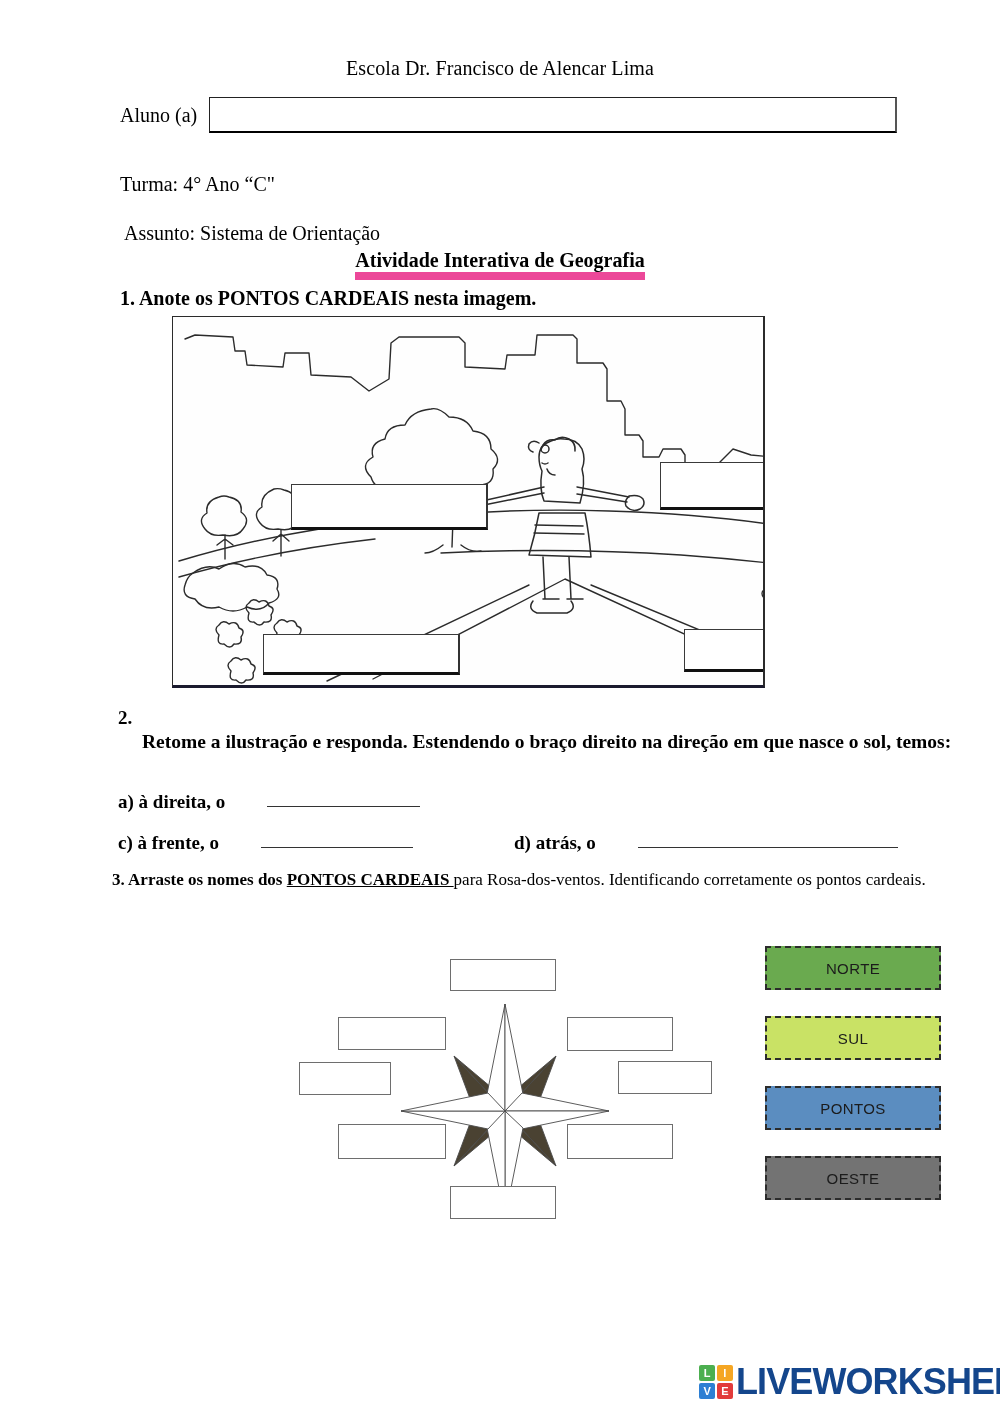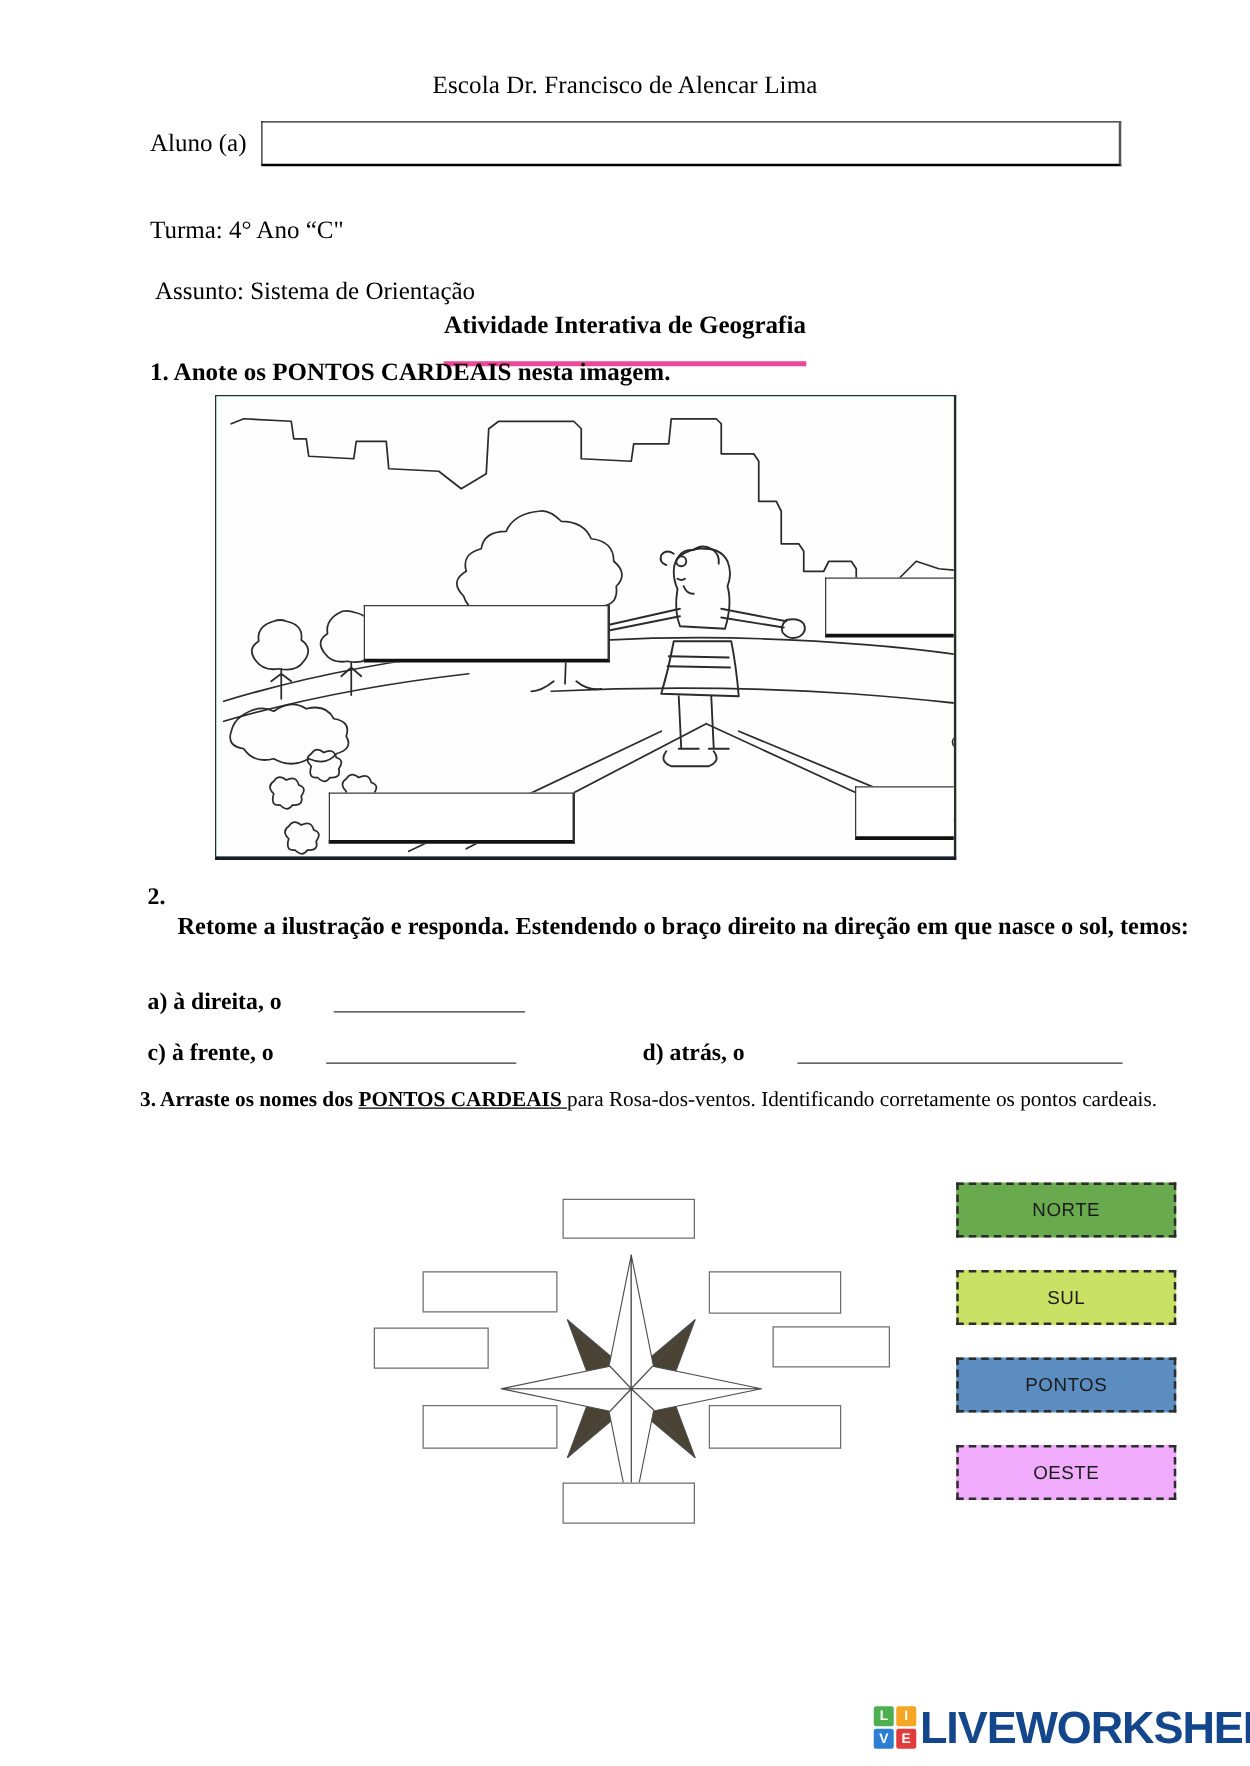--- a/index.html
+++ b/index.html
@@ -64,22 +64,22 @@
 
   .activity-title {
     position: absolute;
     left: 0; top: 249px;
     width: 1000px;
     text-align: center;
     font-size: 20px;
     font-weight: bold;
   }
   .activity-title span {
-    border-bottom: 4px solid #ec4899;
-    padding-bottom: 18px;
+    border-bottom: 8px solid #ec4899;
+    padding-bottom: 1px;
   }
 
   .q1 {
     position: absolute;
     left: 120px; top: 287px;
     font-size: 20px;
     font-weight: bold;
   }
 
   
@@ -130,21 +130,21 @@
     margin-left: 24px;
   }
   .q2-opts {
     position: absolute;
     left: 118px; top: 791px;
     width: 830px;
     font-size: 19px;
     font-weight: bold;
   }
   .opt-row { position: relative; height: 41px; }
-  .opt { position: absolute; white-space: nowrap; display: flex; align-items: center; gap: 38px; }
+  .opt { position: absolute; white-space: nowrap; display: flex; align-items: flex-start; gap: 38px; }
   .opt-a { left: 0; }
   .opt-b { left: 365px; }
   .opt-c { left: 0; }
   .opt-d { left: 396px; }
   .fill-line {
     display: inline-block;
     border-bottom: 1.6px solid #333;
     height: 15px;
     margin-left: 4px;
   }
@@ -415,21 +415,21 @@
 <div class="tiles">
   <div class="tile" style="background: rgb(106, 170, 79);">
     <span>NORTE</span>
   </div>
   <div class="tile" style="background: rgb(201, 226, 101);">
     <span>SUL</span>
   </div>
   <div class="tile" style="background: rgb(91, 141, 192);">
     <span>PONTOS</span>
   </div>
-  <div class="tile" style="background: #f0abfc;">
+  <div class="tile" style="background: #737373;">
     <span>OESTE</span>
   </div>
 </div>
 
 <div class="lw-logo">
   <div class="lw-grid">
     <div class="lw-cell" style="background: rgb(76, 175, 80);">L</div>
     <div class="lw-cell" style="background: rgb(245, 166, 35);">I</div>
     <div class="lw-cell" style="background: rgb(45, 127, 211);">V</div>
     <div class="lw-cell" style="background: rgb(226, 59, 59);">E</div>

